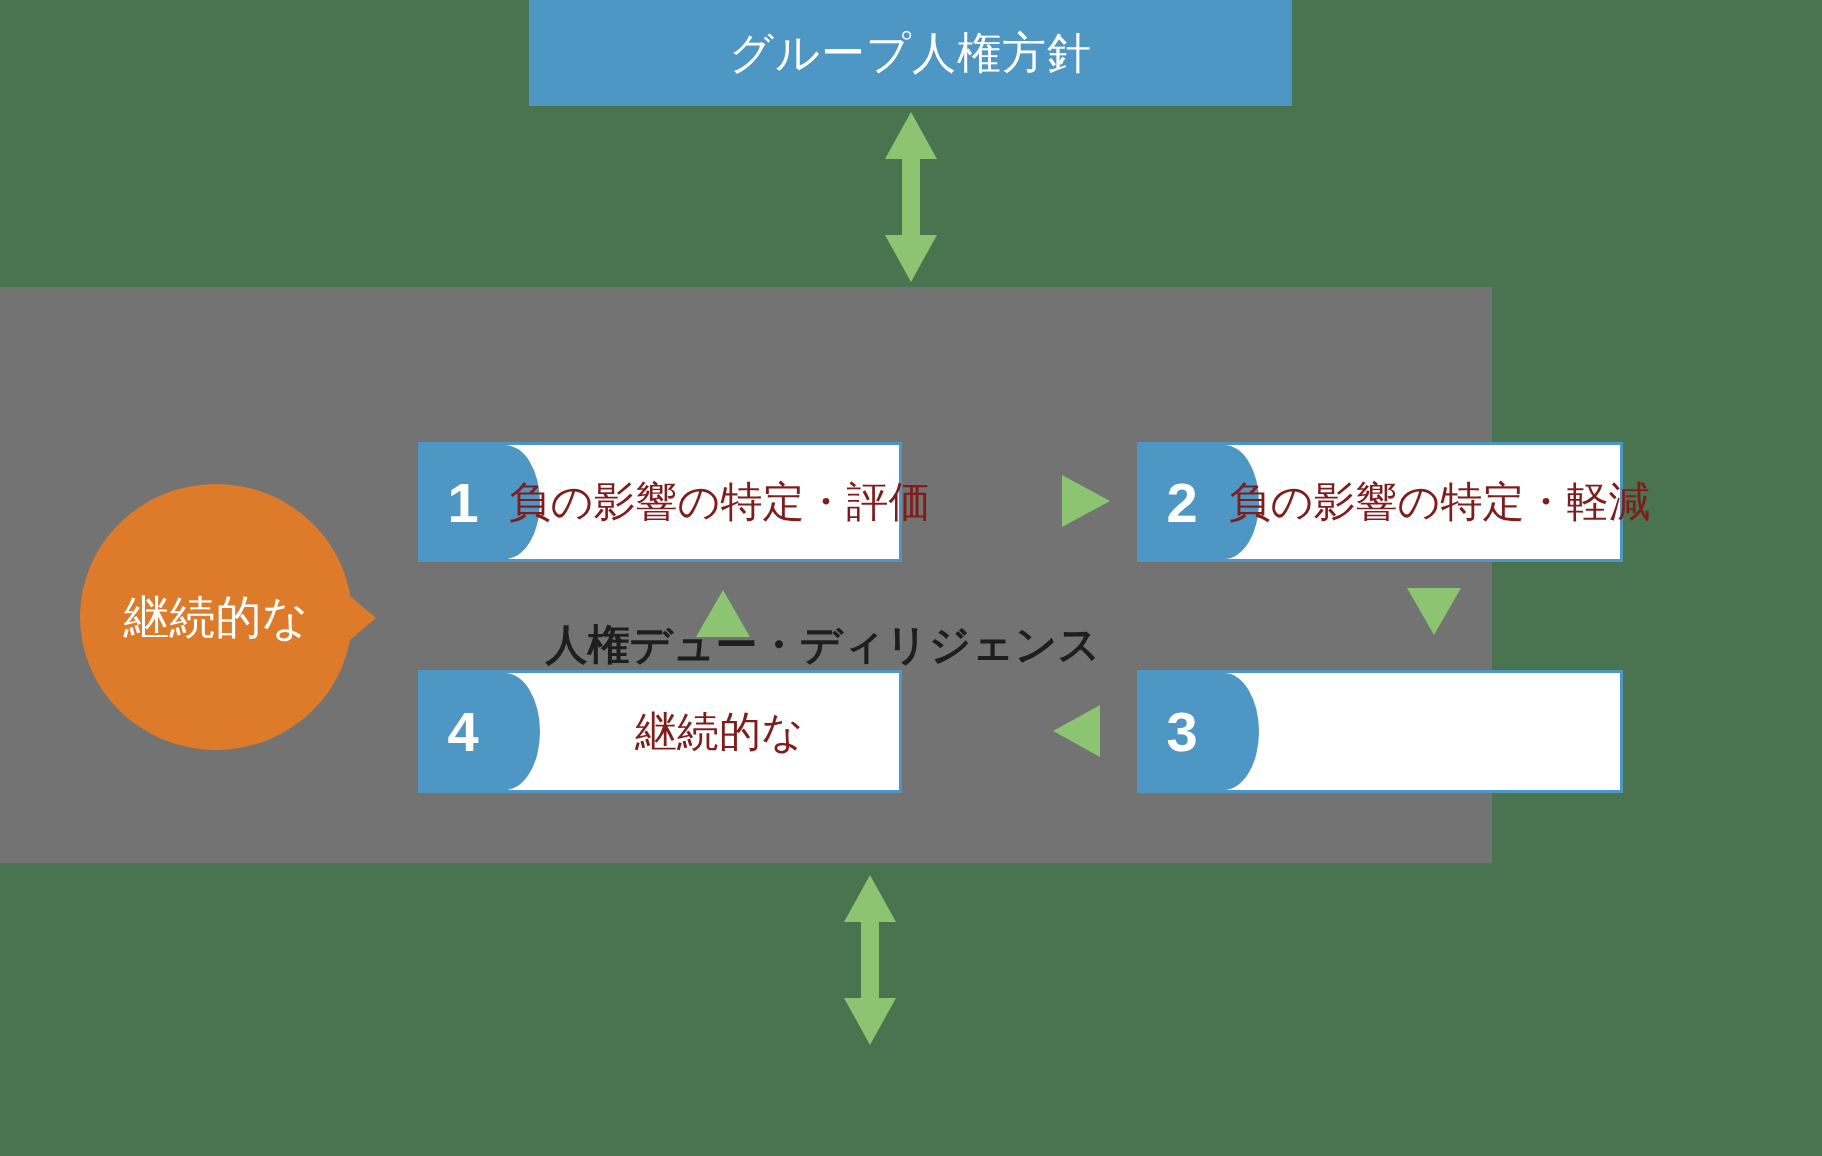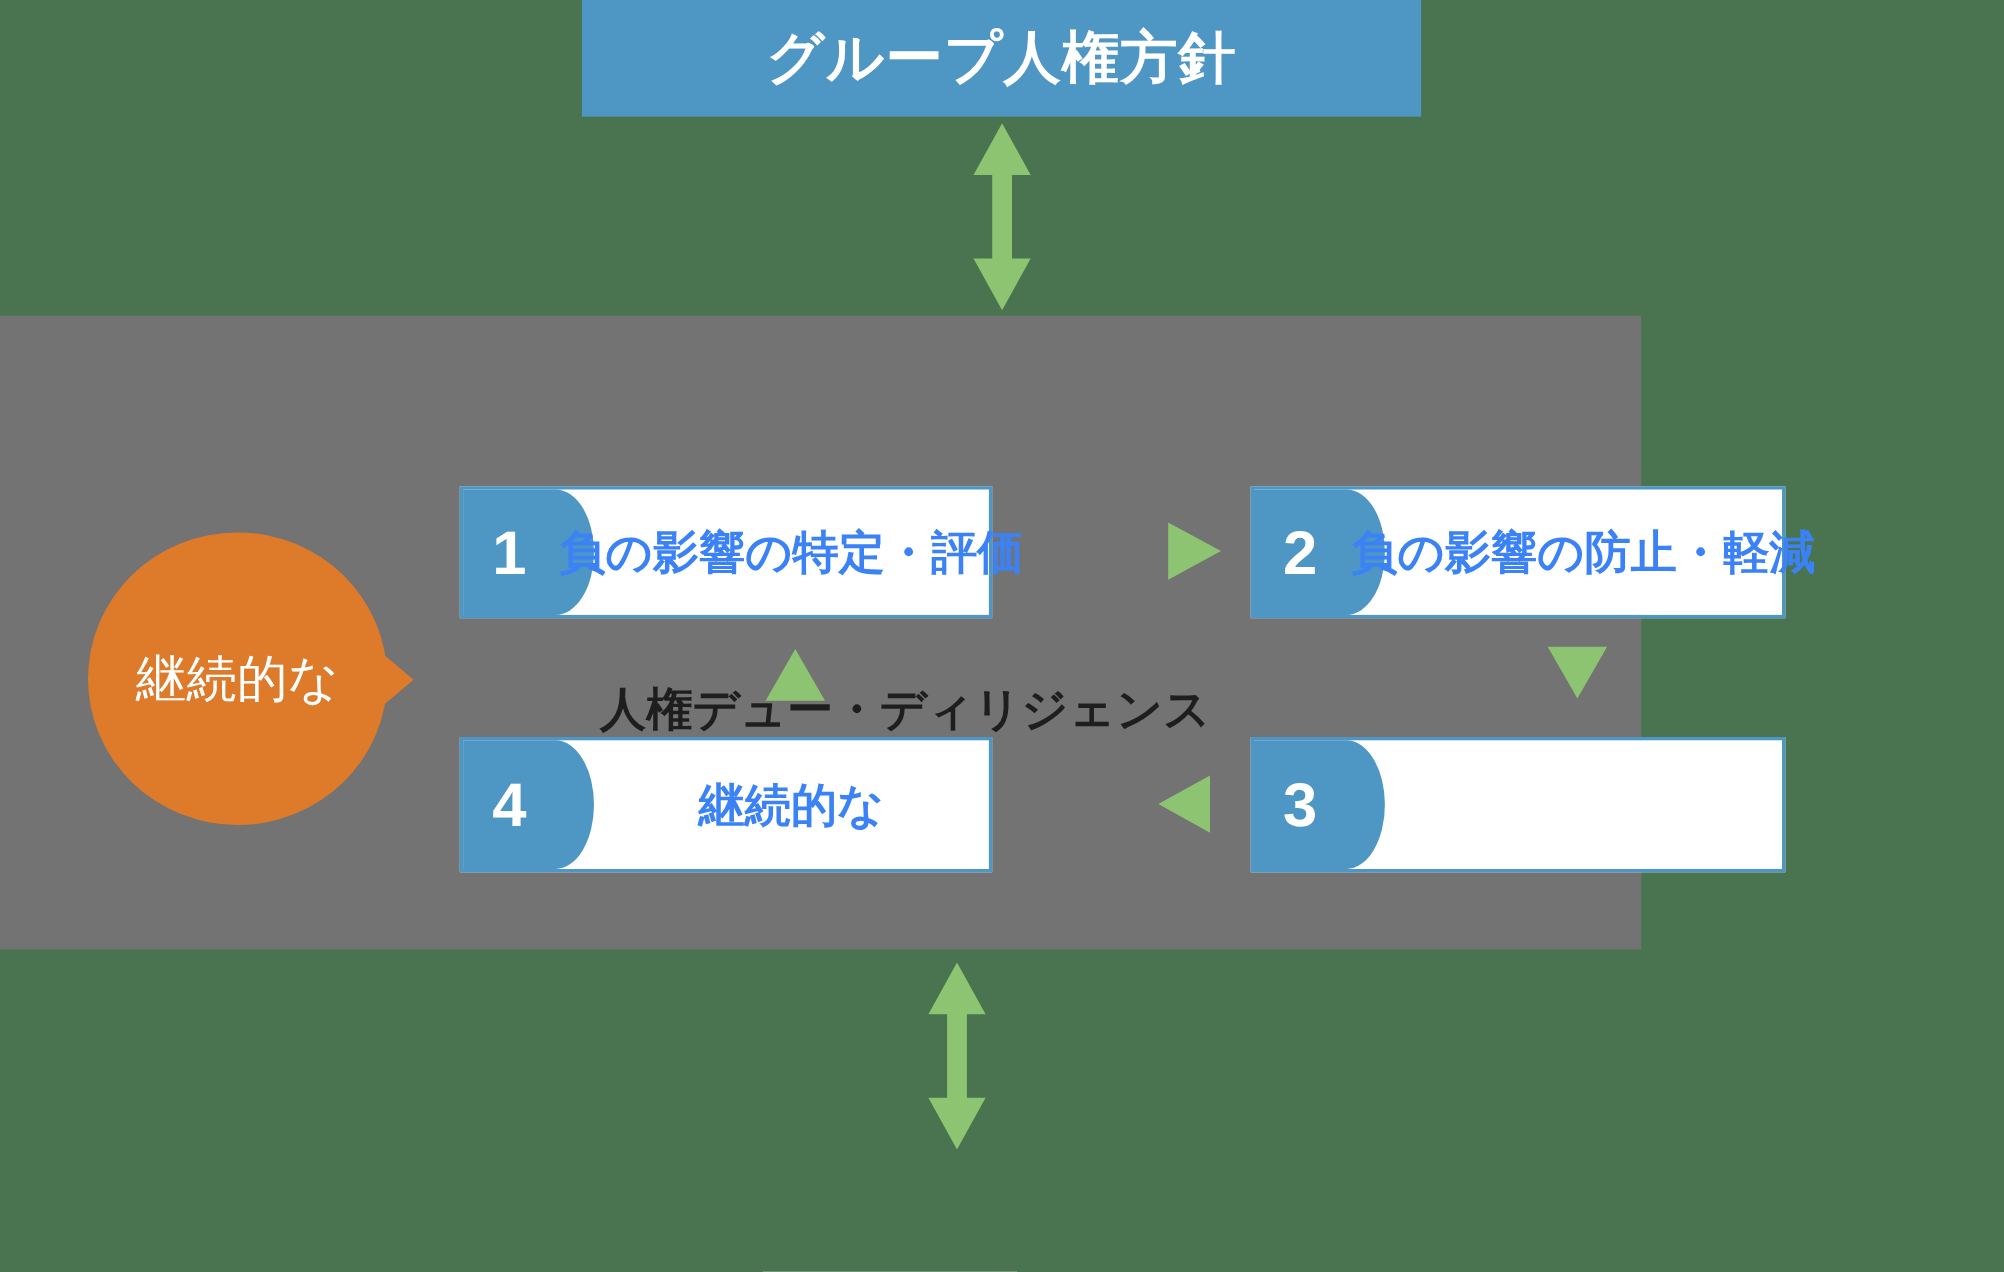--- a/index.html
+++ b/index.html
@@ -21,22 +21,22 @@
     height: 106px;
     background: #4e96c3;
     display: flex;
     align-items: center;
     justify-content: center;
   }
   .banner--top { top: 0; }
   .banner--bottom { top: 1050px; }
   .banner__label {
     color: #ffffff;
-    font-size: 52px;
-    font-weight: bold;
+    font-size: 44px;
+    font-weight: normal;
     letter-spacing: 1px;
     white-space: nowrap;
   }
 
   
   .connector {
     position: absolute;
     width: 56px;
     height: 170px;
   }
@@ -129,23 +129,23 @@
     color: #ffffff;
     font-size: 56px;
     font-weight: bold;
   }
   .step-box__label {
     position: absolute;
     left: 119px; right: 0; top: 0; bottom: 0;
     display: flex;
     align-items: center;
     justify-content: center;
-    color: #3b82f6;
+    color: #7f1d1d;
     font-size: 42px;
-    font-weight: bold;
+    font-weight: normal;
     white-space: nowrap;
   }
 
   
   .tri { position: absolute; width: 0; height: 0; }
   .tri--right {
     left: 1062px; top: 475px;
     border-top: 26px solid transparent;
     border-bottom: 26px solid transparent;
     border-left: 48px solid #8cc471;
@@ -195,21 +195,21 @@
 
   <div class="step-box step-box--1">
     <div class="step-box__badge"></div>
     <div class="step-box__number">1</div>
     <div class="step-box__label">負の影響の特定・評価</div>
   </div>
 
   <div class="step-box step-box--2">
     <div class="step-box__badge"></div>
     <div class="step-box__number">2</div>
-    <div class="step-box__label">負の影響の防止・軽減</div>
+    <div class="step-box__label">負の影響の特定・軽減</div>
   </div>
 
   <div class="step-box step-box--3">
     <div class="step-box__badge"></div>
     <div class="step-box__number">3</div>
   </div>
 
   <div class="step-box step-box--4">
     <div class="step-box__badge"></div>
     <div class="step-box__number">4</div>

